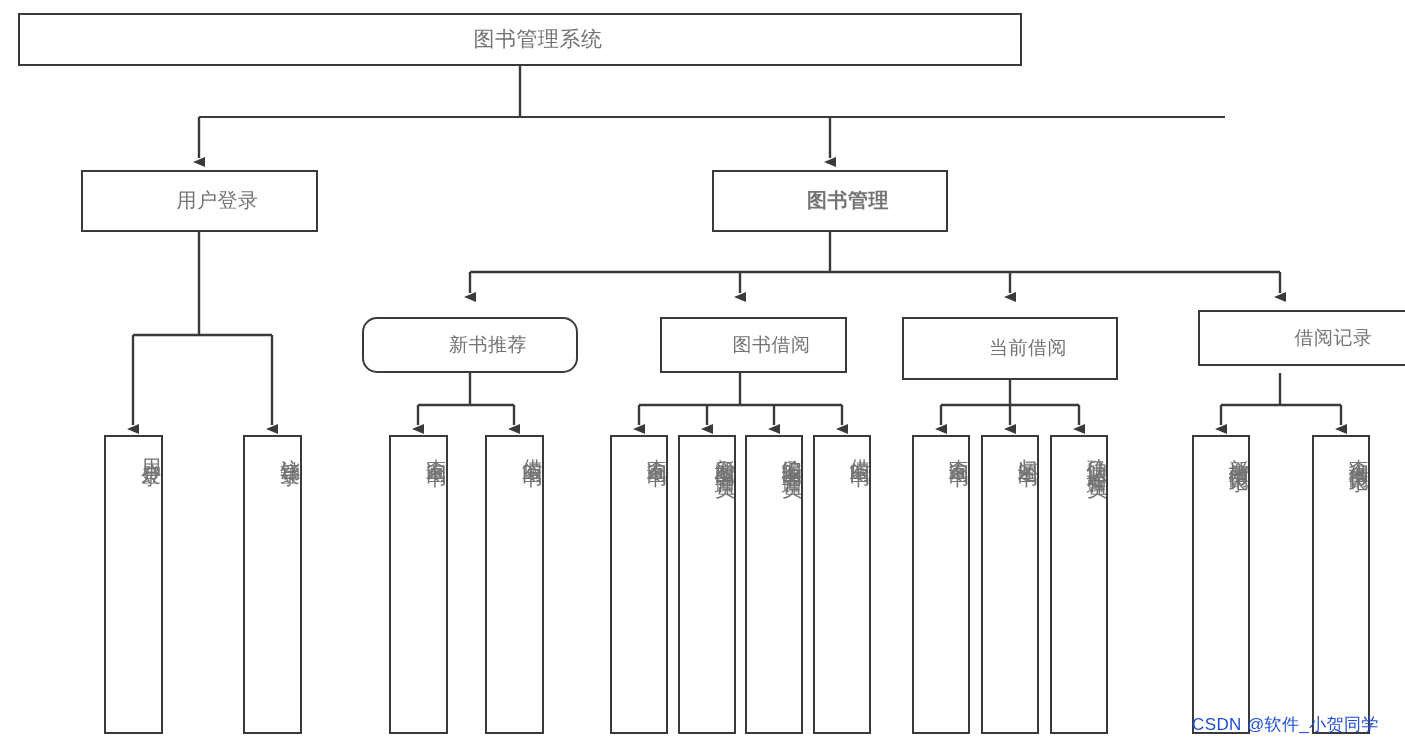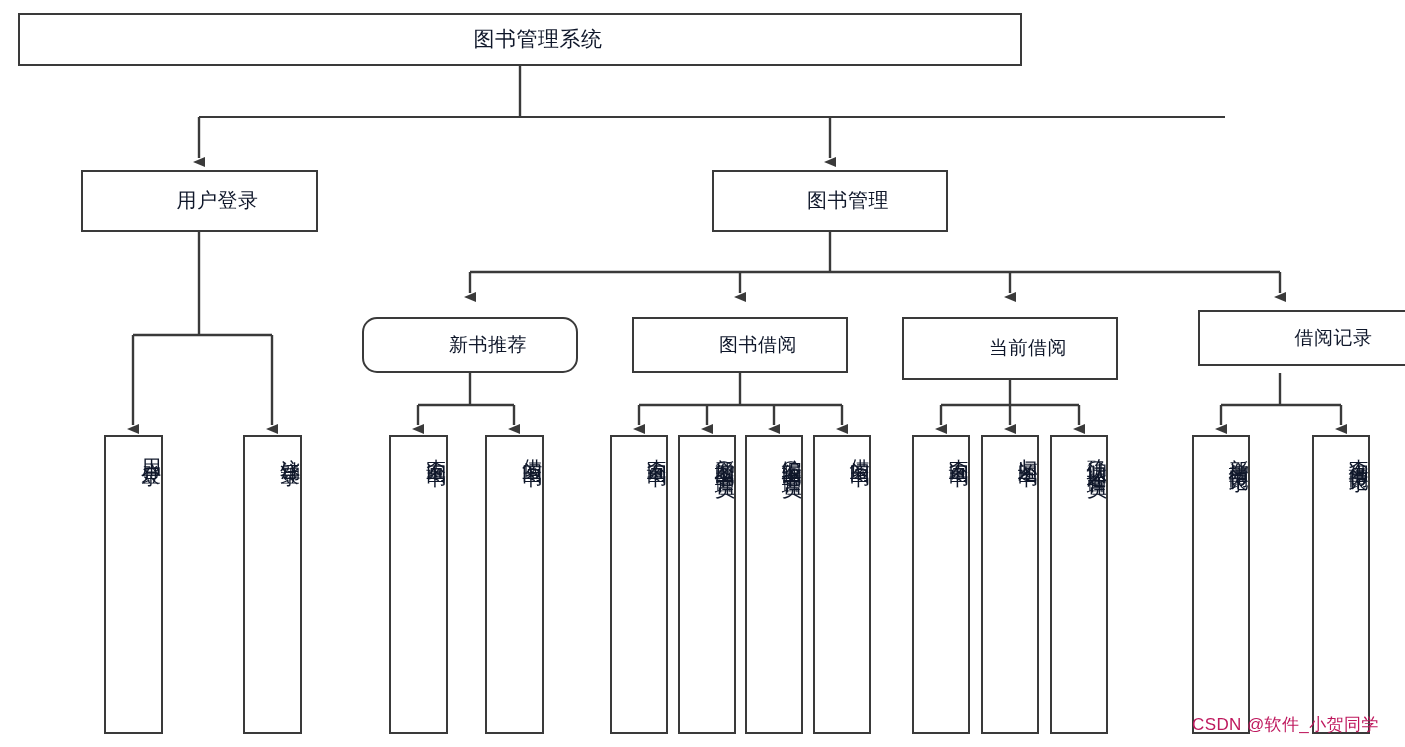--- a/index.html
+++ b/index.html
@@ -26,21 +26,21 @@
     pointer-events: none;
   }
   .node {
     position: absolute;
     box-sizing: border-box;
     border: 2px solid #3a3a3a;
     background: #ffffff;
     display: flex;
     align-items: center;
     justify-content: center;
-    color: #0f172a;
+    color: #737373;
     padding-left: 36px;
   }
   .node .label {
     display: block;
     text-align: center;
     line-height: 1.18;
     letter-spacing: 0.5px;
   }
   .node-root .label { font-size: 21px; }
   .node-l2 .label  { font-size: 20px; }
@@ -57,21 +57,21 @@
     font-size: 20px;
     line-height: 1.22;
     letter-spacing: 3px;
     white-space: nowrap;
   }
   .watermark {
     position: absolute;
     left: 1192px;
     top: 713px;
     font-size: 17px;
-    color: #be185d;
+    color: #1d4ed8;
     white-space: nowrap;
     letter-spacing: 0.4px;
   }
 </style>
 </head>
 <body>
 
 <div id="canvas">
 
   <svg class="connectors" viewBox="0 0 1405 747">
@@ -124,28 +124,28 @@
     </g>
   </svg>
 
   <div class="node node-root" style="left:18px; top:13px; width:1004px; height:53px;">
     <span class="label">图书管理系统</span>
   </div>
 
   <div class="node node-l2" style="left:81px; top:170px; width:237px; height:62px;">
     <span class="label">用户登录</span>
   </div>
-  <div class="node node-l2" style="left:712px; top:170px; width:236px; height:62px;">
+  <div class="node node-l2" style="left:712px; top:170px; width:236px; height:62px;font-weight:bold;">
     <span class="label">图书管理</span>
   </div>
 
   <div class="node node-l3" style="left:362px; top:317px; width:216px; height:56px;border-radius:15px;">
     <span class="label">新书推荐</span>
   </div>
-  <div class="node node-l3" style="left:632px; top:317px; width:216px; height:56px;">
+  <div class="node node-l3" style="left:660px; top:317px; width:187px; height:56px;">
     <span class="label">图书借阅</span>
   </div>
   <div class="node node-l3" style="left:902px; top:317px; width:216px; height:63px;">
     <span class="label">当前借阅</span>
   </div>
   <div class="node node-l3" style="left:1172px; top:310px; width:235px; height:56px;margin-left:26px;">
     <span class="label">借阅记录</span>
   </div>
 
   <div class="node node-leaf" style="left:104px; top:435px; width:59px; height:299px;">

